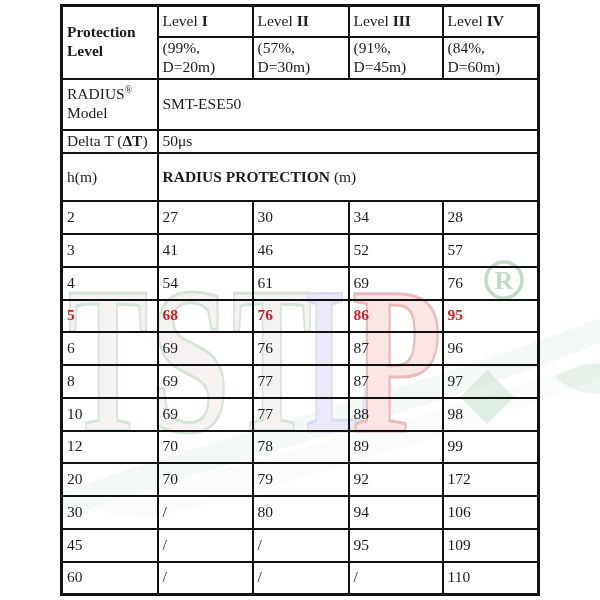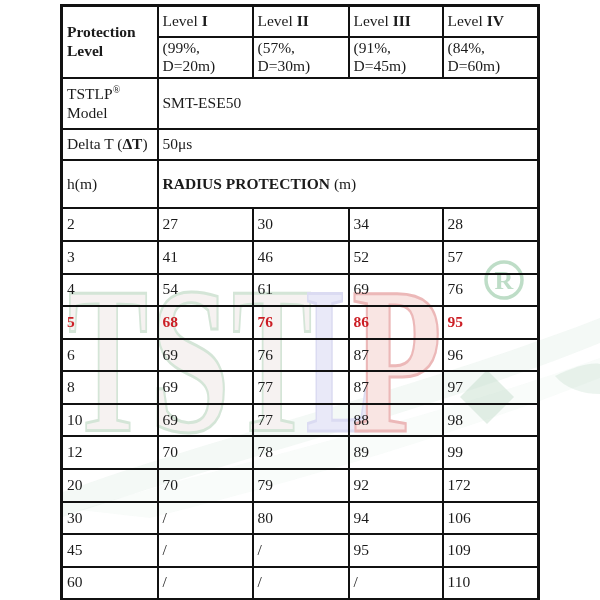--- a/index.html
+++ b/index.html
@@ -22,21 +22,21 @@
     border:2px solid #111111;
     font-size:15.5px;line-height:1.22;
     padding:1px 4px;vertical-align:middle;text-align:left;
     background:transparent;overflow:hidden;
   }
   table{border:3px solid #111111;}
   .bold{font-weight:bold;}
   tr.r-level{height:31px;}
   tr.r-spec{height:34px;}
   tr.r-model{height:51px;}
-  tr.r-delta{height:31px;}
+  tr.r-delta{height:23px;}
   tr.r-radius{height:48px;}
   tr.r-data{height:32.6px;}
   tr.highlight td{color:#cc1f26;font-weight:bold;}
   sup{font-size:10px;vertical-align:super;line-height:0;}
 </style>
 </head>
 <body>
 
 <div class="watermark">
   <svg width="540" height="270" viewBox="0 0 540 270" xmlns="http://www.w3.org/2000/svg">
@@ -95,21 +95,21 @@
             <div>(91%,</div>
             <div>D=45m)</div>
           </td>
         <td>
             <div>(84%,</div>
             <div>D=60m)</div>
           </td>
       </tr>
       <tr class="r-model">
         <td>
-          <div><span>TSTLP</span><sup>®</sup></div>
+          <div><span>RADIUS</span><sup>®</sup></div>
           <div>Model</div>
         </td>
         <td colspan="4">SMT-ESE50</td>
       </tr>
       <tr class="r-delta">
         <td><span>Delta T (</span><span class="bold">ΔT</span><span>)</span></td>
         <td colspan="4">50μs</td>
       </tr>
       <tr class="r-radius">
         <td>h(m)</td>

